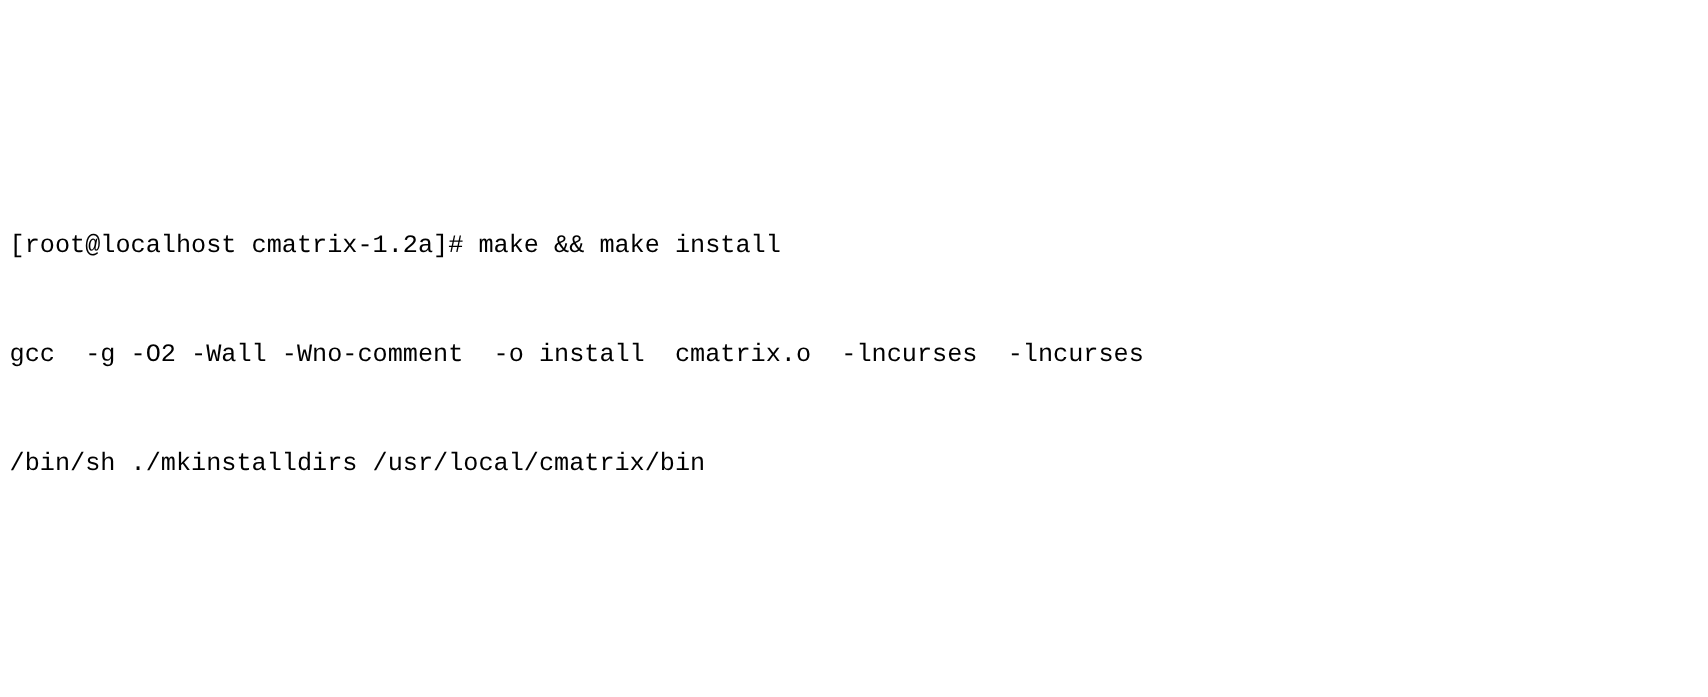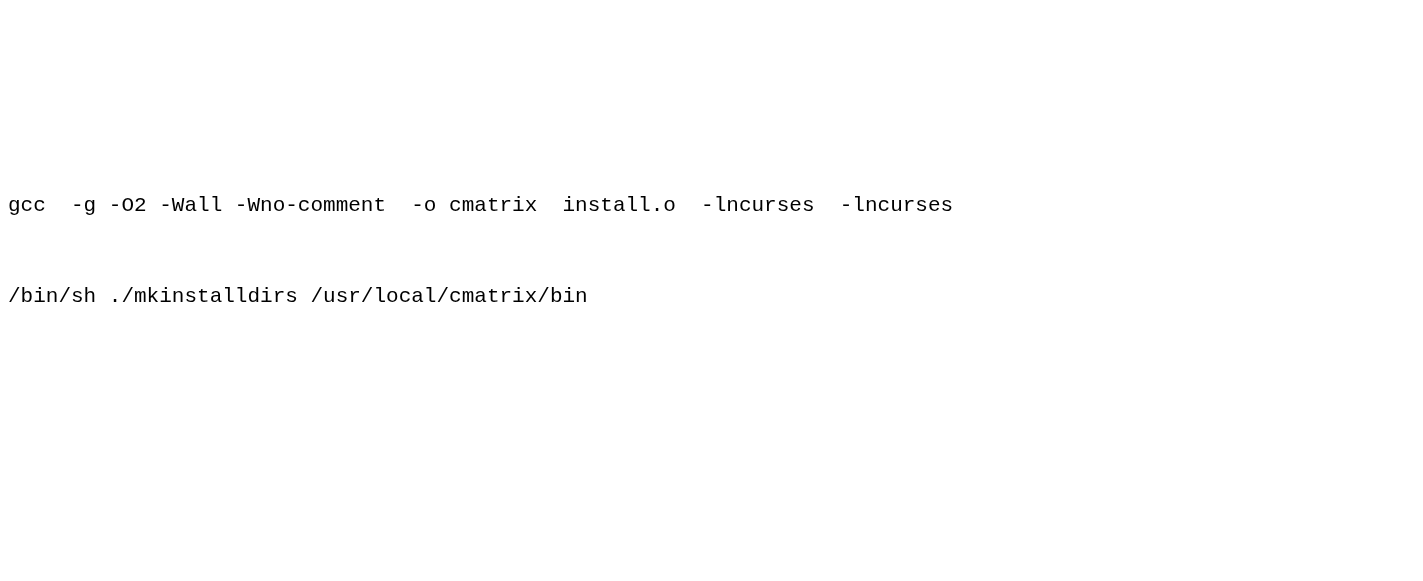--- a/index.html
+++ b/index.html
@@ -19,21 +19,22 @@
     .line {
       display: block;
     }
   </style>
 </head>
 <body>
 
 
 
 <div class="terminal">
-  <span class="line">gcc  -g -O2 -Wall -Wno-comment  -o cmatrix  install.o  -lncurses  -lncurses</span>
+  <span class="line">[root@localhost cmatrix-1.2a]# make &amp;&amp; make install</span>
+  <span class="line">gcc  -g -O2 -Wall -Wno-comment  -o install  cmatrix.o  -lncurses  -lncurses</span>
   <span class="line">/bin/sh ./mkinstalldirs /usr/local/cmatrix/bin</span>
   
   
   
   
   
   
   
   
   

